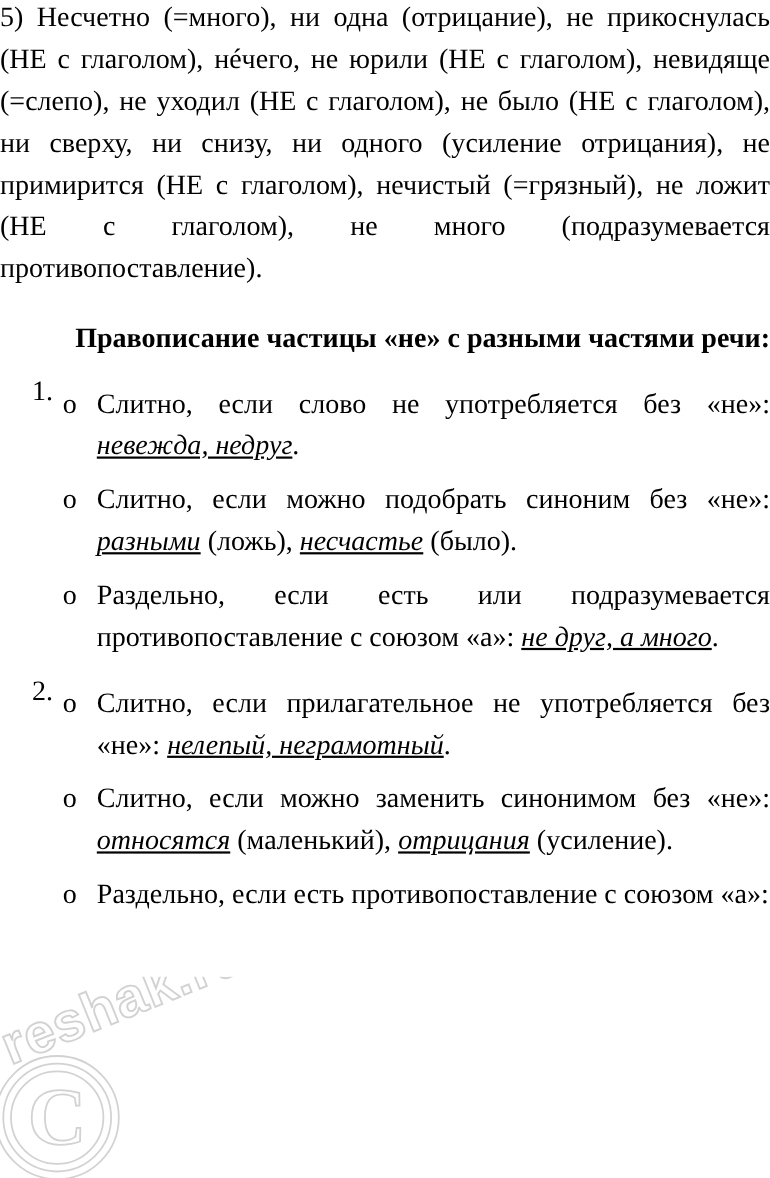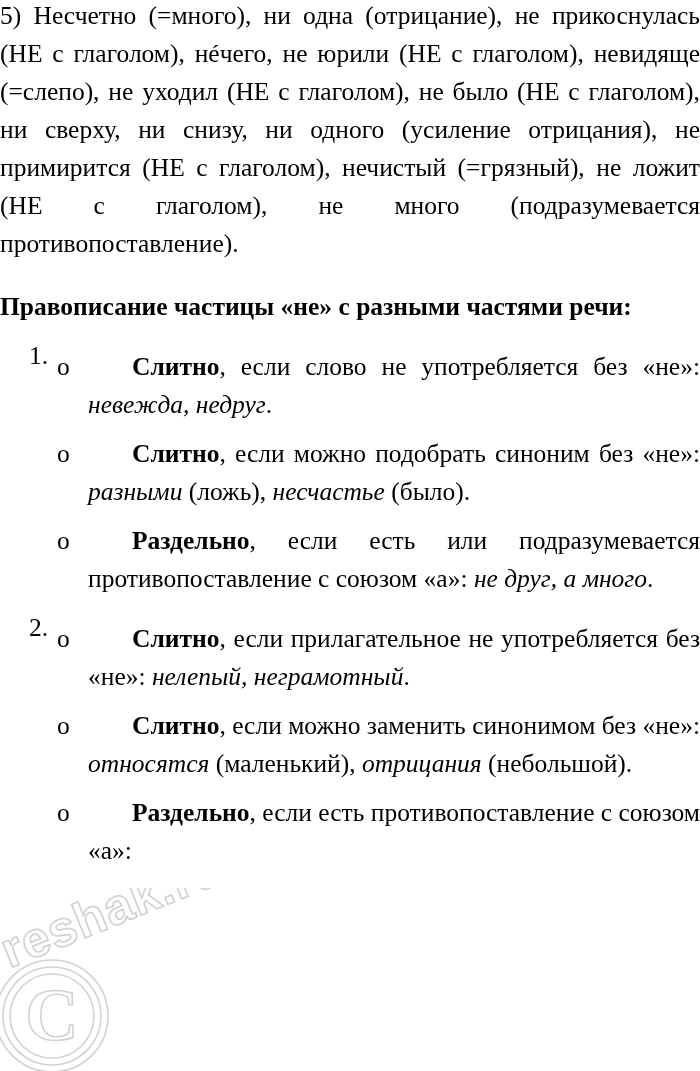--- a/index.html
+++ b/index.html
@@ -61,21 +61,21 @@
 
   .gap-sm { height: 11px; }
   .gap-md { height: 14px; }
 
   h3.heading {
     margin: 0;
     padding: 0;
     font-size: 25.5px;
     line-height: 38px;
     font-weight: bold;
-    text-align: left;
+    text-align: right;
   }
 
   
   .num-item {
     position: relative;
     padding-left: 62px;
     font-size: 25.5px;
     line-height: 38px;
     font-weight: bold;
     text-align: left;
@@ -97,22 +97,22 @@
     text-justify: inter-word;
   }
   .bul-item .marker {
     position: absolute;
     left: 57px;
     top: 0;
     font-size: 25.5px;
     line-height: 38px;
     font-weight: normal;
   }
-  .bul-item b { font-weight: bold; margin-left: 44px; }
-  .bul-item i, .para i { font-style: italic; }
+  .bul-item b { font-weight: normal; }
+  .bul-item i, .para i { font-style: italic; text-decoration: underline; }
 
   
   .bul-item, p.para { -webkit-hyphens: none; hyphens: none; }
 </style>
 </head>
 <body>
 
 <div id="page">
 
   <div id="watermark">
@@ -178,21 +178,21 @@
 
     <div class="bul-item">
       <span class="marker">o</span>
       <b>Слитно</b><span>, если прилагательное не употребляется без «не»: </span><i>нелепый, неграмотный</i><span>.</span>
     </div>
 
     <div class="gap-sm"></div>
 
     <div class="bul-item">
       <span class="marker">o</span>
-      <b>Слитно</b><span>, если можно заменить синонимом без «не»: </span><i>относятся</i><span> (маленький), </span><i>отрицания</i><span> (небольшой).</span>
+      <b>Слитно</b><span>, если можно заменить синонимом без «не»: </span><i>относятся</i><span> (маленький), </span><i>отрицания</i><span> (усиление).</span>
     </div>
 
     <div class="gap-sm"></div>
 
     <div class="bul-item">
       <span class="marker">o</span>
       <b>Раздельно</b><span>, если есть противопоставление с союзом «а»: </span>
     </div>
 
   </div>

